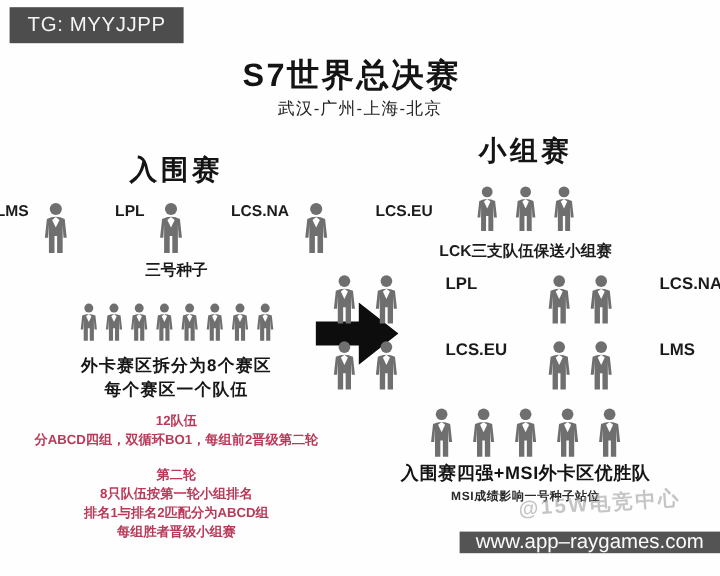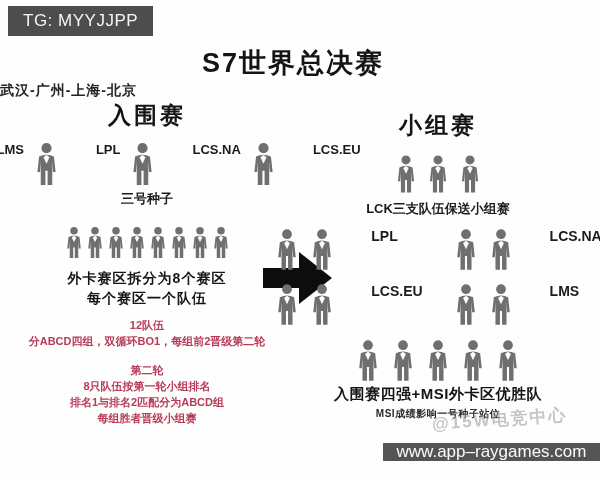--- a/index.html
+++ b/index.html
@@ -7,25 +7,25 @@
     position:relative;width:600px;height:480px;background:#fefefe;overflow:hidden;
     font-family:"Liberation Sans","DejaVu Sans",sans-serif;color:#1a1a1a;
     --fig:#6f6f6f; --red:#b83a58; --badge-bg:#4d4d4d; --footer-bg:#545454; --arrow:#0d0d0d;
   }
   .tg-badge{
     position:absolute;left:8px;top:6px;background:var(--badge-bg);color:#f5f5f5;
     font-size:17px;padding:5px 15px;letter-spacing:.5px;
   }
   .title{position:absolute;left:0;right:14px;top:45px;text-align:center;
     font-size:27px;font-weight:bold;color:#141414;letter-spacing:2px;}
-  .subtitle{position:absolute;left:0;right:0;top:82px;
-    font-size:14px;font-weight:bold;color:#232323;letter-spacing:1px;}
+  .subtitle{position:absolute;left:0;right:0;top:82px;text-align:center;
+    font-size:14px;font-weight:normal;color:#232323;letter-spacing:1px;}
 
   .col{position:absolute;display:flex;flex-direction:column;align-items:center;}
-  .col-left{left:18px;top:100px;width:258px;}
+  .col-left{left:18px;top:126px;width:258px;}
   .col-right{left:320px;top:110px;width:236px;}
   .section-heading{font-size:23px;font-weight:bold;color:#141414;letter-spacing:3px;margin-bottom:9px;}
 
   .figs{display:flex;align-items:flex-end;justify-content:center;}
   .figs svg{display:block;fill:var(--fig);}
 
   .seed-row{display:flex;gap:9px;align-items:flex-end;}
   .team-cell{display:flex;flex-direction:row;align-items:flex-start;gap:36px;}
   .seed-row .figs svg{width:27px;height:48px;}
   .fig-label{font-size:13px;font-weight:bold;color:#1b1b1b;margin-top:2px;white-space:nowrap;}

